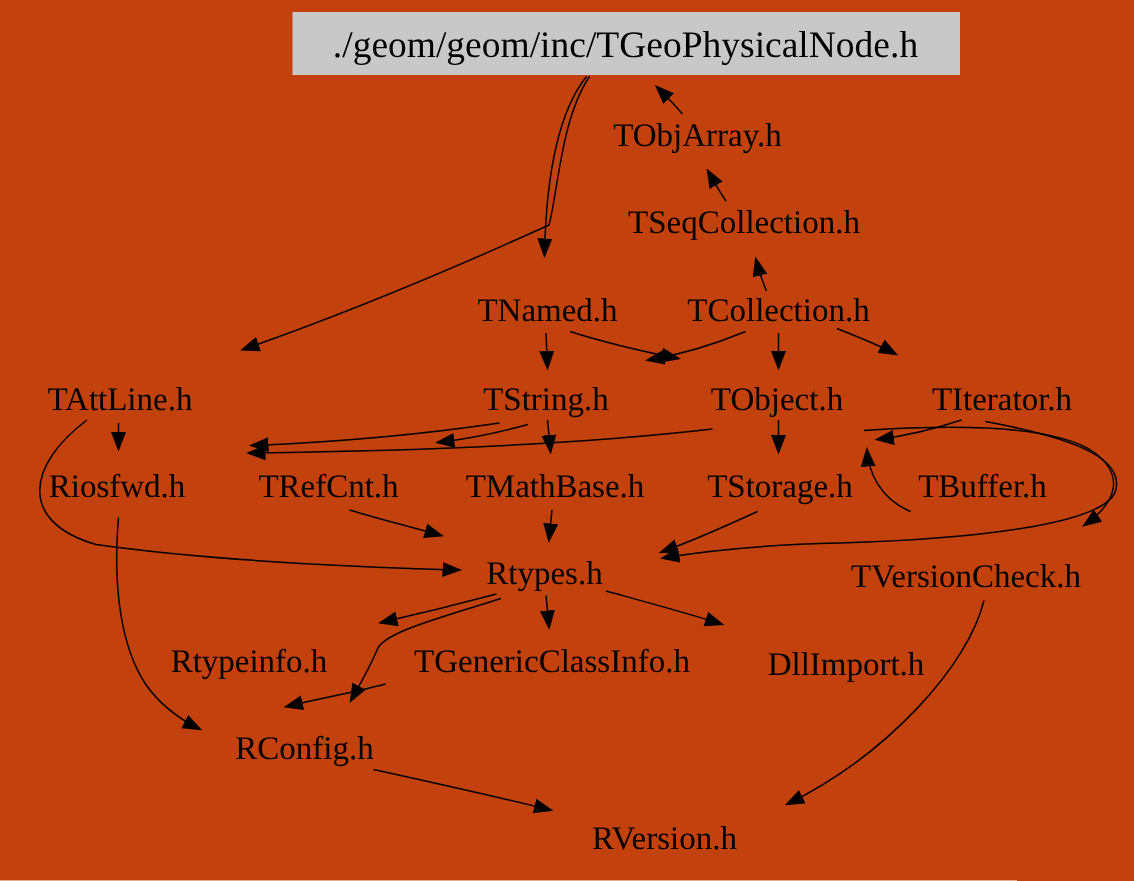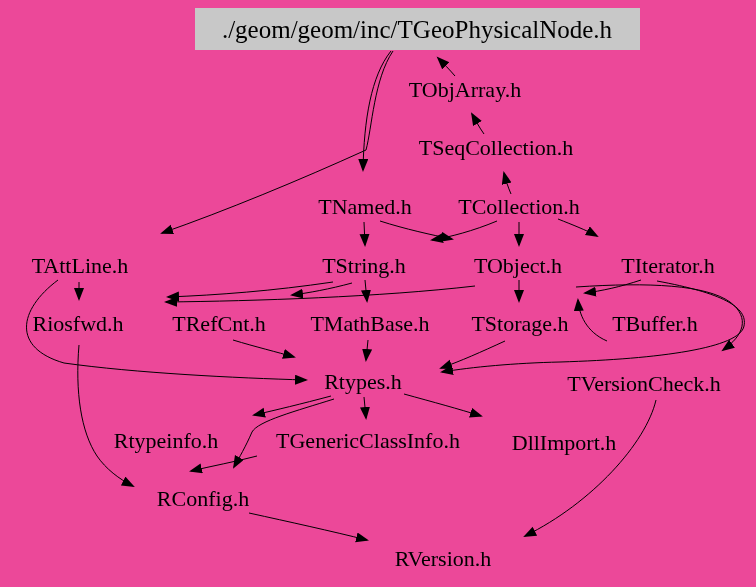--- a/index.html
+++ b/index.html
@@ -1,16 +1,16 @@
 <!DOCTYPE html>
 <html><head>
 <meta charset="utf-8">
 <style>
   html,body{margin:0;padding:0;background:#ffffff;}
-  .stage{position:relative;width:756px;height:587px;background:#ec4899;overflow:hidden;}
+  .stage{position:relative;width:756px;height:587px;background:#c2410c;overflow:hidden;}
   svg{display:block;}
   .node-label{font-family:"Liberation Serif","DejaVu Serif",serif;font-size:22px;fill:#000000;}
   .title-label{font-family:"Liberation Serif","DejaVu Serif",serif;font-size:25px;fill:#000000;}
   .edge{fill:none;stroke:#000000;stroke-width:1;}
 </style>
 </head>
 <body>
 
 <div class="stage">
 <svg width="756" height="587" viewBox="0 0 756 587" xmlns="http://www.w3.org/2000/svg">

